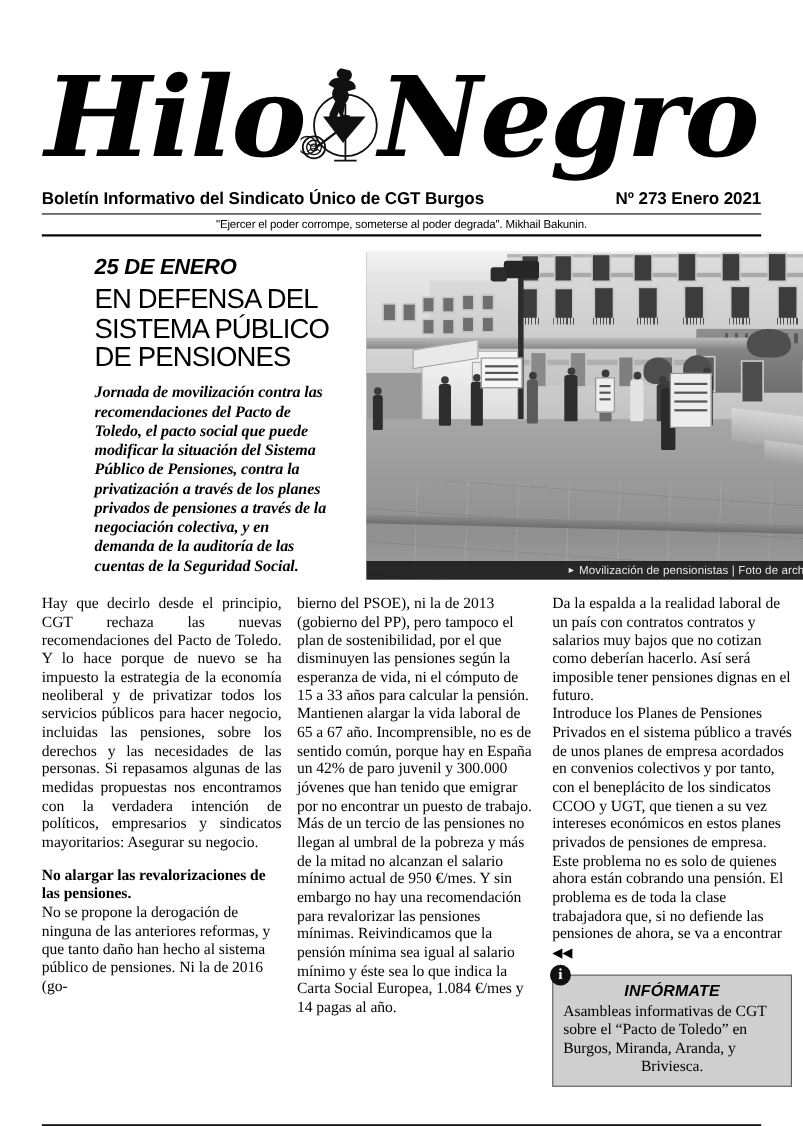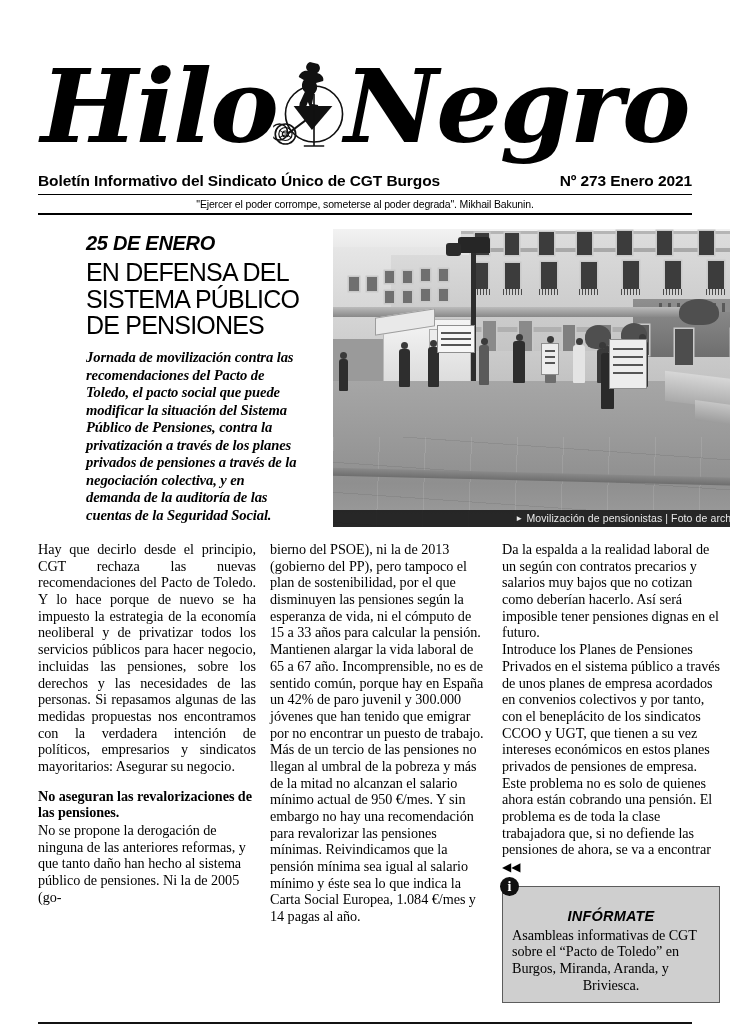--- a/index.html
+++ b/index.html
@@ -320,21 +320,21 @@
     font-family: "Liberation Serif", serif;
     font-weight: 700;
     font-size: 14px;
     line-height: 19px;
     text-align: center;
     z-index: 3;
   }
   .infobox {
     background: #cfcfcf;
     border: 1.4px solid #5c5c5c;
-    padding: 21px 9px 8px;
+    padding: 6px 9px 8px;
     box-sizing: border-box;
   }
   .info-title {
     font-family: "Liberation Sans", sans-serif;
     font-weight: 700;
     font-style: italic;
     font-size: 14.5px;
     text-align: center;
     margin: 0 0 3px 0;
     letter-spacing: 0.2px;
@@ -547,32 +547,32 @@
           <span class="cap-arrow">►</span><span>Movilización de pensionistas | Foto de archivo</span>
         </div>
       </div>
     </div>
   </div>
 
   <div class="columns">
 
     <div class="col">
       <p class="justified">Hay que decirlo desde el principio, CGT rechaza las nuevas recomendaciones del Pacto de Toledo. Y lo hace porque de nuevo se ha impuesto la estrategia de la economía neoliberal y de privatizar todos los servicios públicos para hacer negocio, incluidas las pensiones, sobre los derechos y las necesidades de las personas. Si repasamos algunas de las medidas propuestas nos encontramos con la verdadera intención de políticos, empresarios y sindicatos mayoritarios: Asegurar su negocio.</p>
-      <p class="subhead-bold">No aseguran las revalorizaciones de las pensiones.</p>
-      <p>No se propone la derogación de ninguna de las anteriores reformas, y que tanto daño han hecho al sistema público de pensiones. Ni la de 2005 (go-</p>
+      <p class="subhead-bold">No alargar las revalorizaciones de las pensiones.</p>
+      <p>No se propone la derogación de ninguna de las anteriores reformas, y que tanto daño han hecho al sistema público de pensiones. Ni la de 2016 (go-</p>
     </div>
 
     <div class="col">
       <p>bierno del PSOE), ni la de 2013 (gobierno del PP), pero tampoco el plan de sostenibilidad, por el que disminuyen las pensiones según la esperanza de vida, ni el cómputo de 15 a 33 años para calcular la pensión.</p>
       <p>Mantienen alargar la vida laboral de 65 a 67 año. Incomprensible, no es de sentido común, porque hay en España un 42% de paro juvenil y 300.000 jóvenes que han tenido que emigrar por no encontrar un puesto de trabajo.</p>
       <p>Más de un tercio de las pensiones no llegan al umbral de la pobreza y más de la mitad no alcanzan el salario mínimo actual de 950 €/mes. Y sin embargo no hay una recomendación para revalorizar las pensiones mínimas. Reivindicamos que la pensión mínima sea igual al salario mínimo y éste sea lo que indica la Carta Social Europea, 1.084 €/mes y 14 pagas al año.</p>
     </div>
 
     <div class="col">
-      <p>Da la espalda a la realidad laboral de un según con contratos precarios y salarios muy bajos que no cotizan como deberían hacerlo.  Así será imposible tener pensiones dignas en el futuro.</p>
+      <p>Da la espalda a la realidad laboral de un país con contratos contratos y salarios muy bajos que no cotizan como deberían hacerlo.  Así será imposible tener pensiones dignas en el futuro.</p>
       <p>Introduce los Planes de Pensiones Privados en el sistema público a través de unos planes de empresa acordados en convenios colectivos y por tanto, con el beneplácito de los sindicatos CCOO y UGT, que tienen a su vez intereses económicos en estos planes privados de pensiones de empresa.</p>
       <p><span>Este problema no es solo de quienes ahora están cobrando una pensión. El problema es de toda la clase trabajadora que, si no defiende las pensiones de ahora, se va a encontrar</span> <span class="endmark">◀◀</span></p>
 
       <div class="infobox-wrap">
         <div class="info-icon">i</div>
         <div class="infobox">
           <div class="info-title">INFÓRMATE</div>
           <p class="info-body">Asambleas informativas de CGT sobre el “Pacto de Toledo” en Burgos, Miranda, Aranda, y Briviesca.</p>
         </div>
       </div>

